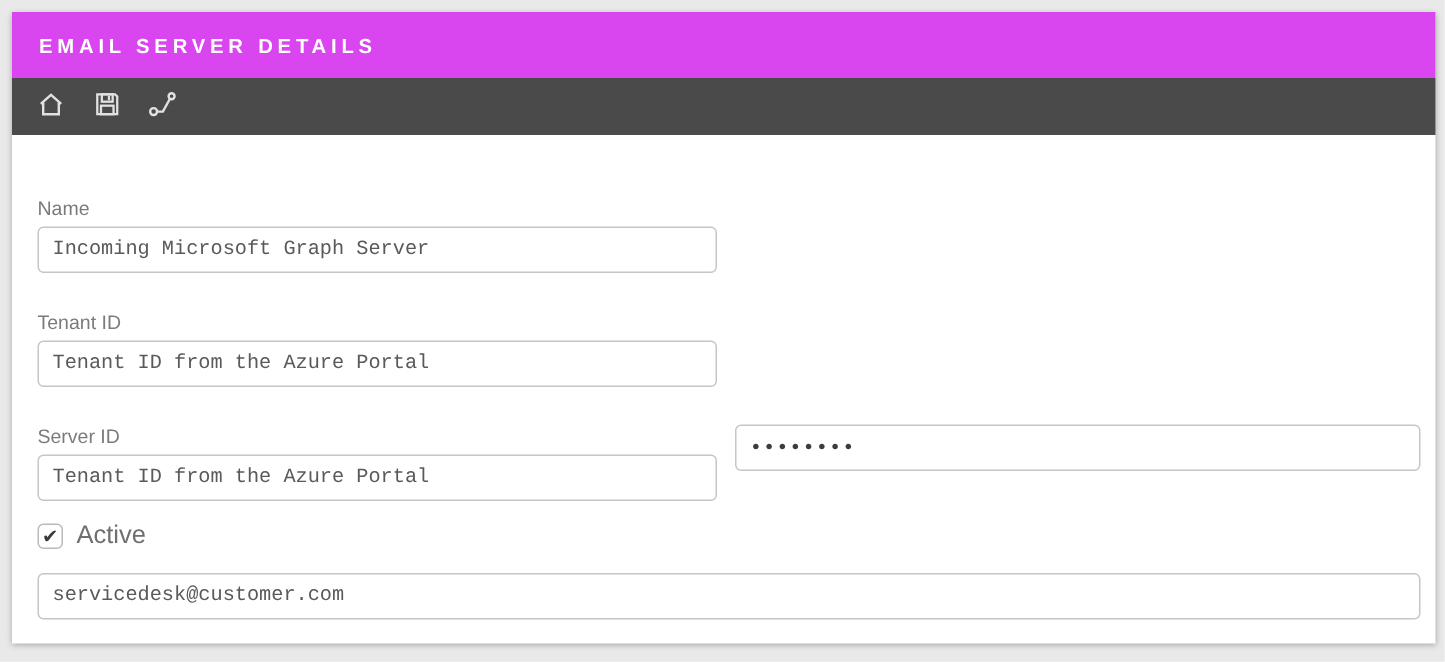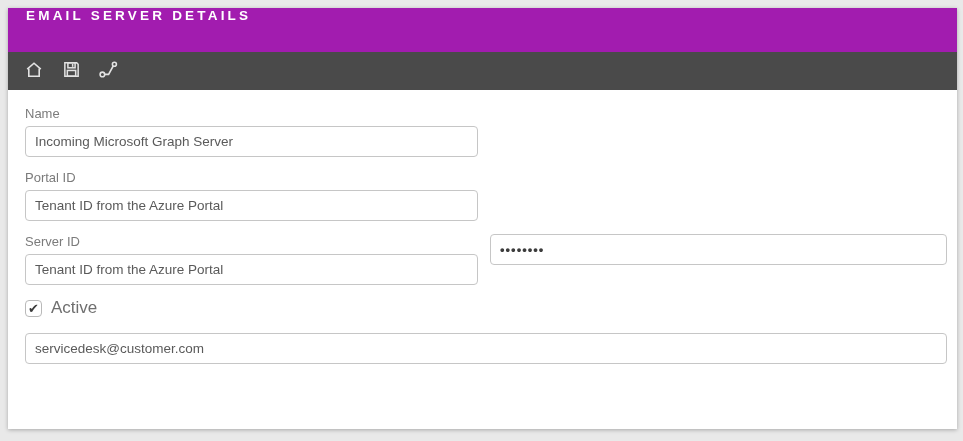--- a/index.html
+++ b/index.html
@@ -15,23 +15,23 @@
     position: absolute;
     left: 8px;
     top: 8px;
     width: 949px;
     height: 421px;
     background: #ffffff;
     box-shadow: 0 1px 4px rgba(0,0,0,0.28);
   }
   .titlebar {
     height: 44px;
-    background: #a21caf;
-    display: flex;
-    align-items: flex-start;
+    background: #d946ef;
+    display: flex;
+    align-items: center;
     padding-left: 18px;
     box-sizing: border-box;
   }
   .titlebar h1 {
     margin: 0;
     color: #ffffff;
     font-size: 13.5px;
     font-weight: bold;
     letter-spacing: 3.2px;
     text-transform: uppercase;
@@ -62,37 +62,38 @@
     stroke-width: 1.6;
   }
   .form-area {
     padding: 16px 10px 0 17px;
   }
   .row { margin-bottom: 13px; }
   .two-col {
     display: grid;
     grid-template-columns: 453px 1fr;
     gap: 12px;
+    margin-top: 25px;
   }
   .field label {
     display: block;
     font-size: 13px;
     color: #7b7b7b;
     margin-bottom: 5px;
   }
   .field input {
     width: 100%;
     box-sizing: border-box;
     height: 31px;
     border: 1px solid #c6c6c6;
     border-radius: 4px;
     padding: 2px 9px;
     font-size: 13.5px;
     color: #5a5a5a;
-    font-family: Liberation Sans, sans-serif;
+    font-family: Liberation Mono, monospace;
     background: #ffffff;
     outline: none;
   }
   .field input.readonly {
     border-color: #e4e4e4;
     color: #8f8f8f;
   }
   .field input.password {
     font-weight: bold;
     letter-spacing: 1px;
@@ -170,21 +171,21 @@
 
     <div class="row two-col">
       <div class="field">
         <label>Name</label>
         <input type="text" value="Incoming Microsoft Graph Server" style="">
       </div>
     </div>
 
     <div class="row two-col">
       <div class="field">
-        <label>Portal ID</label>
+        <label>Tenant ID</label>
         <input type="text" value="Tenant ID from the Azure Portal" style="">
       </div>
       <div></div>
     </div>
 
     <div class="row two-col">
       <div class="field">
         <label>Server ID</label>
         <input type="text" value="Tenant ID from the Azure Portal" style="">
       </div>

